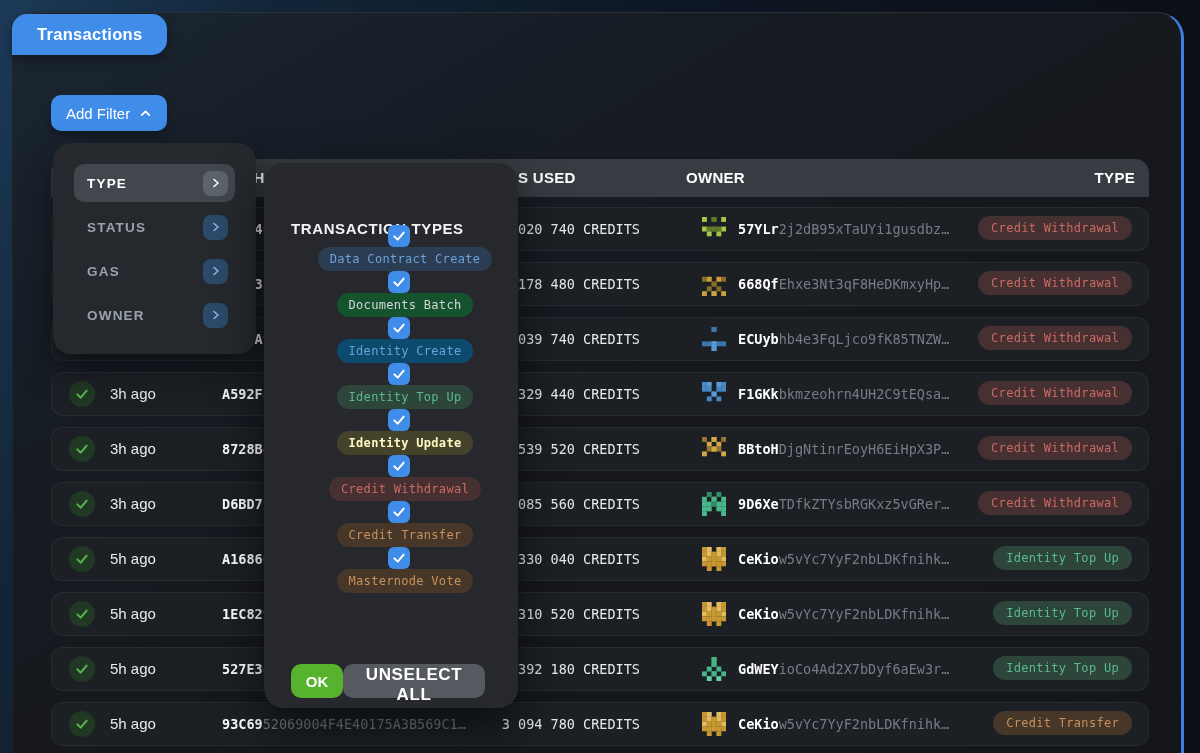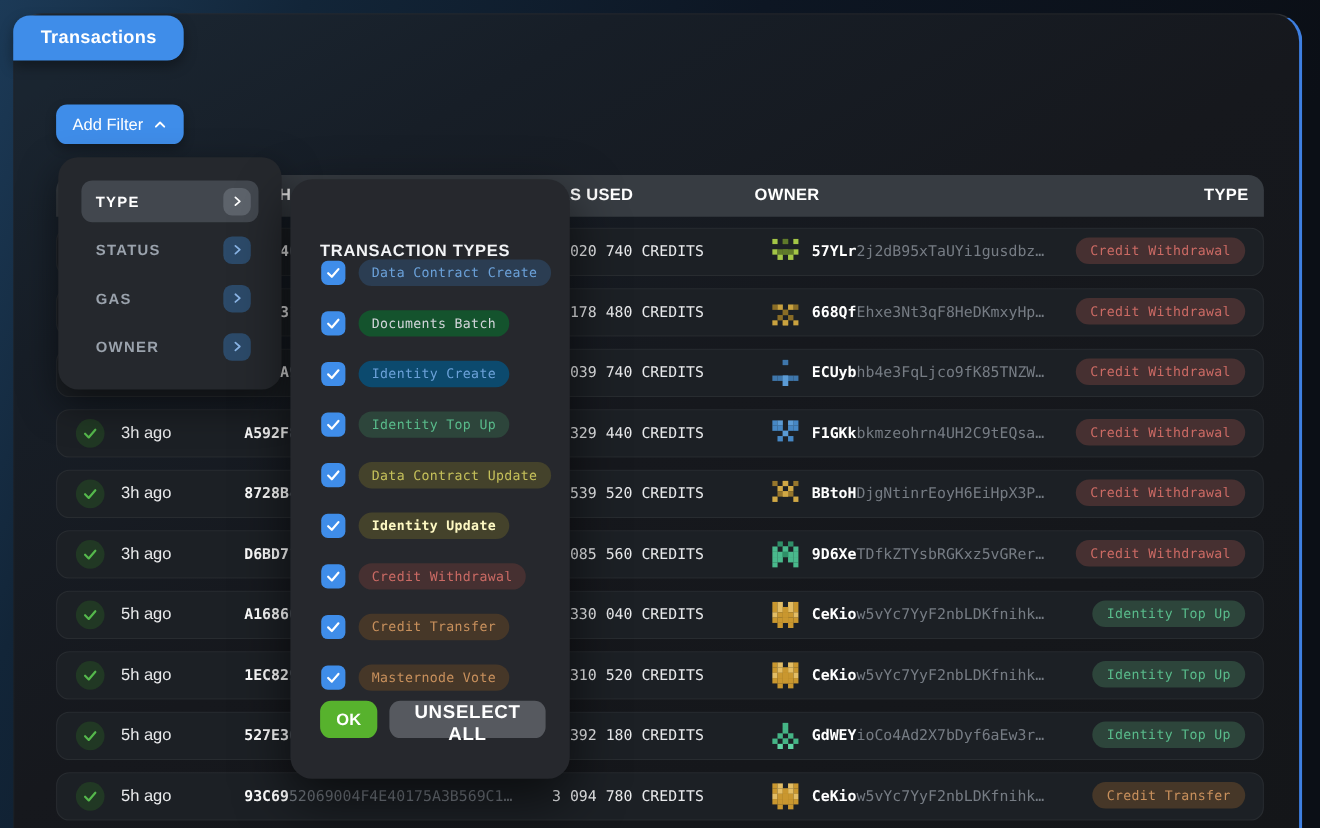--- a/index.html
+++ b/index.html
@@ -77,27 +77,27 @@
   }
   .fm-item.active .fm-chev{background:#5d636b;color:#fff;}
   
   .types-panel{
     position:absolute;left:251px;top:150px;width:254px;height:545px;
     background:#26282d;border-radius:20px;z-index:20;
     box-shadow:0 18px 48px rgba(0,0,0,.62);
   }
   .tp-title{position:absolute;left:27px;top:29px;font-size:15px;font-weight:700;letter-spacing:.6px;color:#f2f3f5;margin-top:28px;}
   .tp-options{position:absolute;left:0;top:62px;width:100%;}
-  .tp-opt{height:46px;display:flex;align-items:center;padding-left:28px;}
+  .tp-opt{height:46px;display:flex;align-items:center;padding-left:28px;flex-direction:column;}
   .tp-check{
     width:22px;height:22px;border-radius:6px;background:var(--accent,#3f8de9);
     margin-right:12px;display:flex;align-items:center;justify-content:center;flex:none;cursor:pointer;
   }
   .tp-badge{padding:5px 12px;border-radius:13px;font-size:12px;letter-spacing:.3px;white-space:nowrap;}
-  .tp-actions{position:absolute;left:27px;top:474px;display:flex;gap:11px;}
+  .tp-actions{position:absolute;left:27px;top:501px;display:flex;}
   .btn-ok{
     width:52px;height:34px;border:none;border-radius:10px;background:var(--ok,#57b22d);
     color:#fff;font-weight:700;font-size:15px;font-family:"Liberation Sans",sans-serif;cursor:pointer;
   }
   .btn-unselect{
     width:142px;height:34px;border:none;border-radius:10px;background:#56595f;
     color:#fff;font-weight:700;font-size:17px;letter-spacing:.6px;
     font-family:"Liberation Sans",sans-serif;cursor:pointer;
   }
 </style>
@@ -497,28 +497,20 @@
             </svg>
           </span>
           <span class="tp-badge mono" style="color: rgb(89, 187, 139); background: rgb(45, 69, 59);">Identity Top Up</span>
         </div>
         <div class="tp-opt">
           <span class="tp-check">
             <svg width="16" height="16" viewBox="0 0 24 24">
               <polyline points="5,12.5 10,17.5 19,7" fill="none" stroke="#ffffff" stroke-width="3" stroke-linecap="round" stroke-linejoin="round"></polyline>
             </svg>
           </span>
-          <span class="tp-badge mono" style="color: rgb(197, 192, 90); background: rgb(68, 66, 43);">Data Contract Update</span>
-        </div>
-        <div class="tp-opt">
-          <span class="tp-check">
-            <svg width="16" height="16" viewBox="0 0 24 24">
-              <polyline points="5,12.5 10,17.5 19,7" fill="none" stroke="#ffffff" stroke-width="3" stroke-linecap="round" stroke-linejoin="round"></polyline>
-            </svg>
-          </span>
           <span class="tp-badge mono" style="color: #fef9c3; background: rgb(68, 66, 43); font-weight: bold;">Identity Update</span>
         </div>
         <div class="tp-opt">
           <span class="tp-check">
             <svg width="16" height="16" viewBox="0 0 24 24">
               <polyline points="5,12.5 10,17.5 19,7" fill="none" stroke="#ffffff" stroke-width="3" stroke-linecap="round" stroke-linejoin="round"></polyline>
             </svg>
           </span>
           <span class="tp-badge mono" style="color: rgb(203, 106, 100); background: rgb(70, 48, 49);">Credit Withdrawal</span>
         </div>

